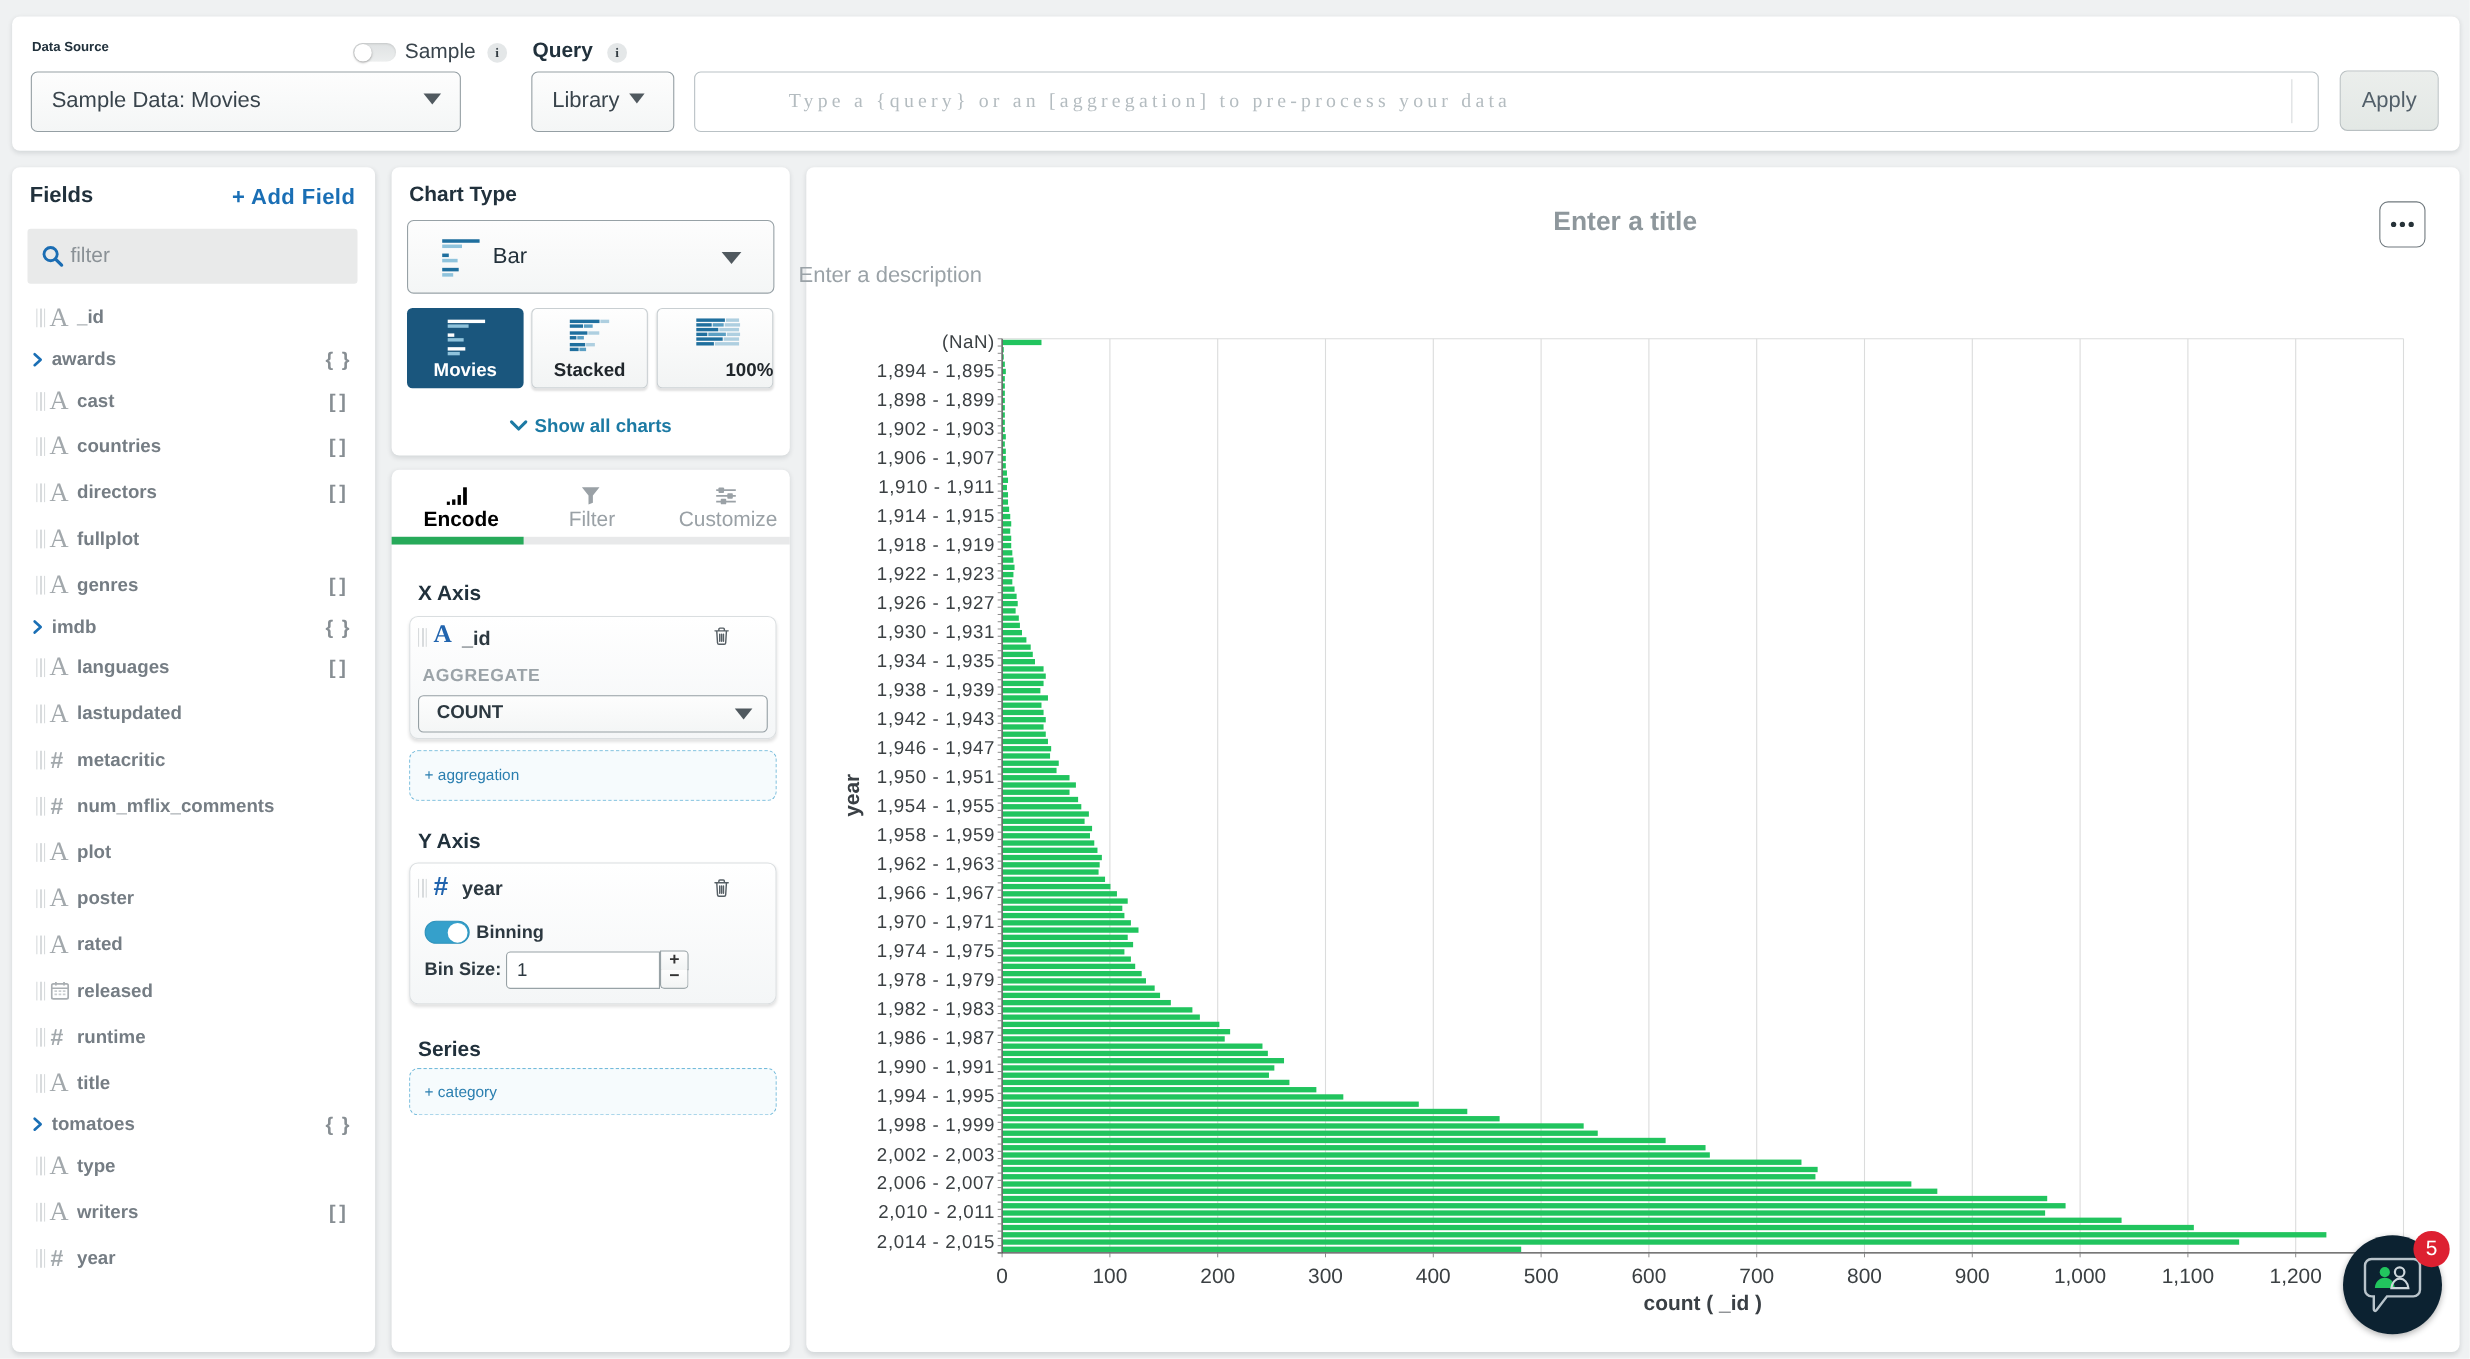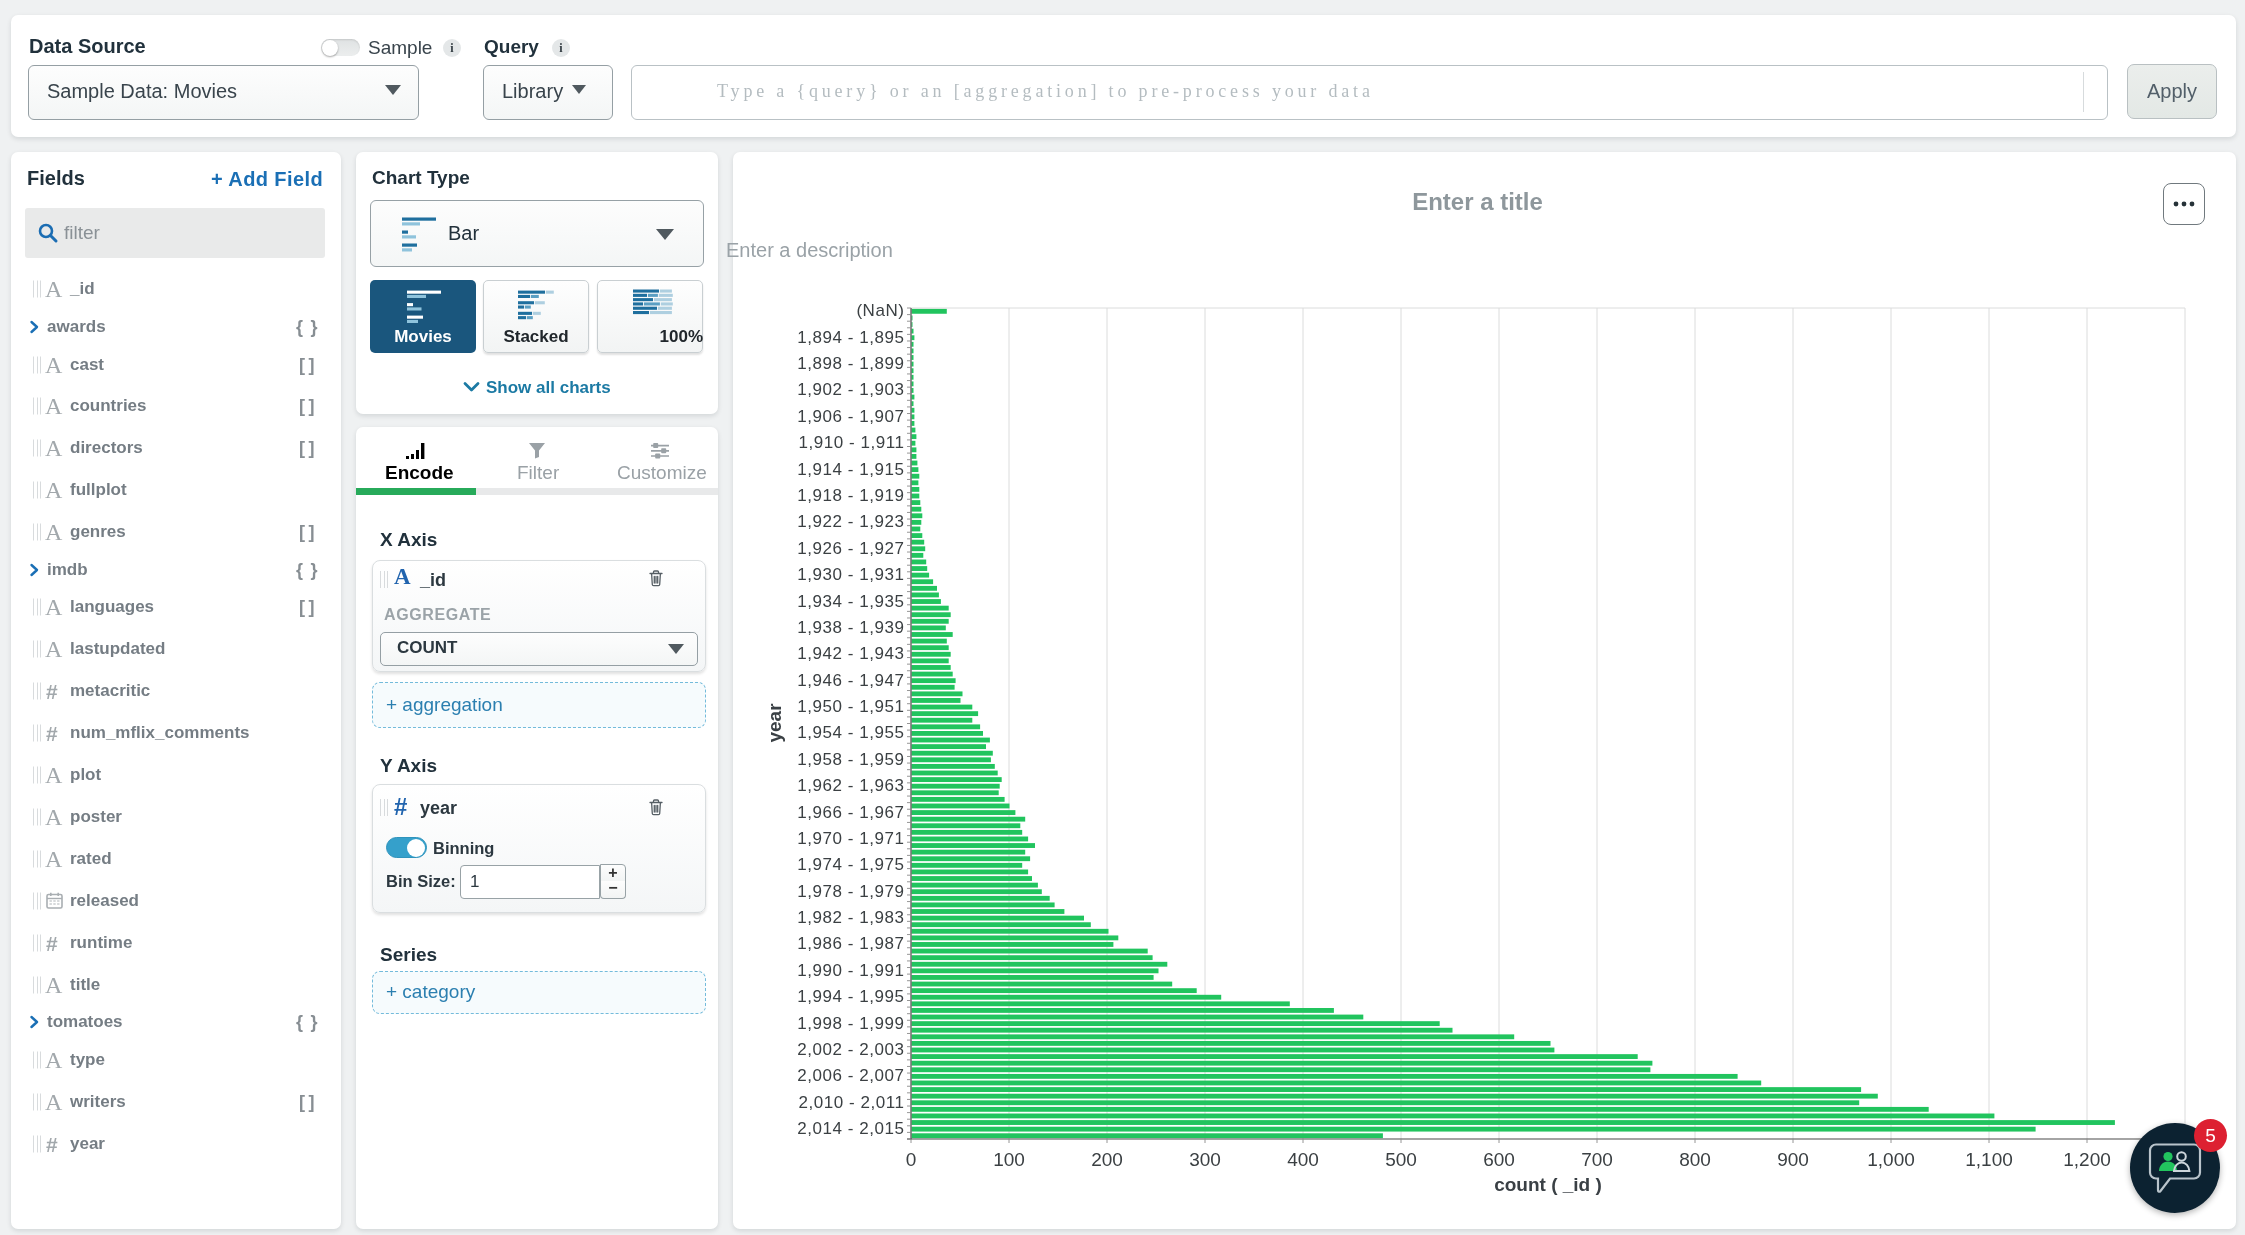--- a/index.html
+++ b/index.html
@@ -12,27 +12,27 @@
 .pg{transform:none}
 .frow .chev{position:absolute;left:18px;top:-7px}
 .ticon{position:absolute;color:#a2a8ac}
 .aicon{font-family:"Liberation Serif",serif;font-size:24px;left:34px;top:-13px}
 .hicon{font-weight:bold;font-size:21px;left:35px;top:-11px}
 .calicon{position:absolute;left:35px;top:-9px}
 .fname{position:absolute;top:-10px;font-size:17px;font-weight:bold;color:#757d84}
 .obj,.arr{position:absolute;top:-10px;font-size:18px;font-weight:bold;color:#878e93}
 .obj{left:285px;letter-spacing:2px}
 .arr{left:288px;letter-spacing:1px}
-.dashbox{position:absolute;left:372px;width:334px;border:1px dashed #74bbdb;border-radius:8px;background:#f6fbfd;color:#2b7fb0;font-size:19px}
+.dashbox{position:absolute;left:372px;width:334px;border:1px dashed #74bbdb;border-radius:8px;background:#f6fbfd;color:#2b7fb0;font-size:14px}
 .fieldcard{position:absolute;left:372px;width:334px;background:linear-gradient(#ffffff,#f4f6f7);border:1px solid #dadee0;border-radius:8px;box-shadow:0 2px 3px rgba(0,0,0,.12)}
 </style></head>
 <body>
 
 <div class="card" style="left:11px;top:15px;width:2225px;height:122px"></div>
-<div class="hdr" style="left:29px;top:35px;font-size:20px">Data Source</div>
+<div class="hdr" style="left:29px;top:35px;font-size:12px">Data Source</div>
 
 <div style="position:absolute;left:321px;top:39px;width:39px;height:17px;border-radius:9px;background:linear-gradient(#dfe2e3,#eceeee);box-shadow:inset 0 1px 2px rgba(0,0,0,.12)"></div>
 <div style="position:absolute;left:322px;top:39.5px;width:16px;height:16px;border-radius:50%;background:#fff;box-shadow:0 1px 2px rgba(0,0,0,.35)"></div>
 <div style="position:absolute;left:368px;top:37px;font-size:19px;color:#39444c">Sample</div>
 <div style="position:absolute;left:443px;top:39px;width:18px;height:18px;border-radius:50%;background:#e4e7e8;color:#333c42;font-size:12px;font-weight:bold;text-align:center;line-height:18px;font-family:'Liberation Serif',serif">i</div>
 <div class="hdr" style="left:484px;top:36px">Query</div>
 <div style="position:absolute;left:552px;top:39px;width:18px;height:18px;border-radius:50%;background:#e4e7e8;color:#333c42;font-size:12px;font-weight:bold;text-align:center;line-height:18px;font-family:'Liberation Serif',serif">i</div>
 
 <div class="sel" style="left:28px;top:65px;width:391px;height:55px"></div>
 <div style="position:absolute;left:47px;top:80px;font-size:20px;color:#39444c">Sample Data: Movies</div>

